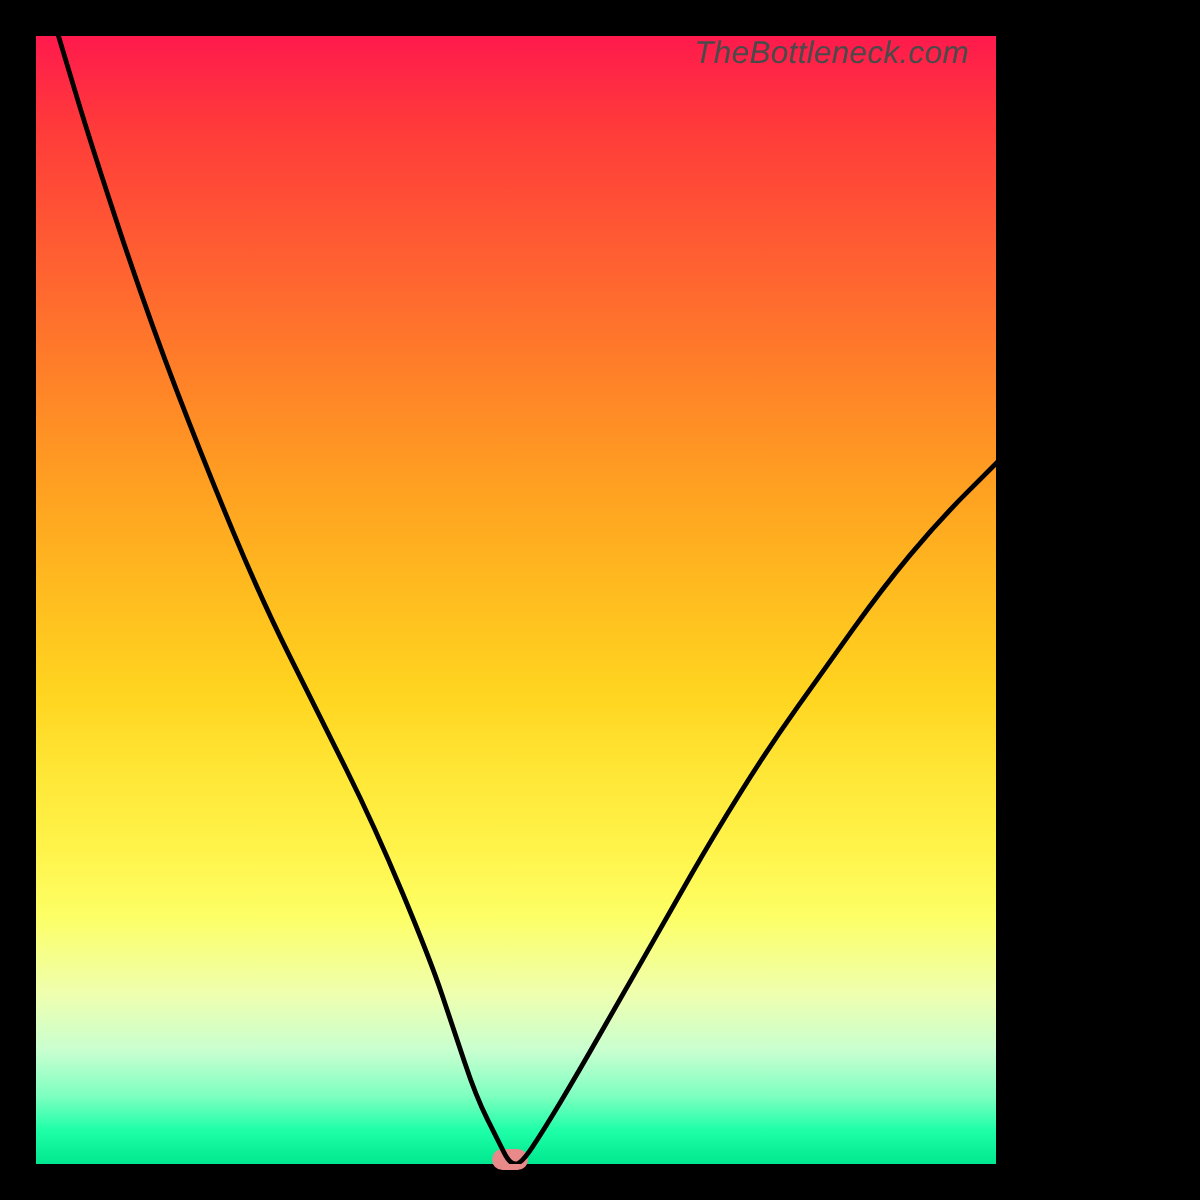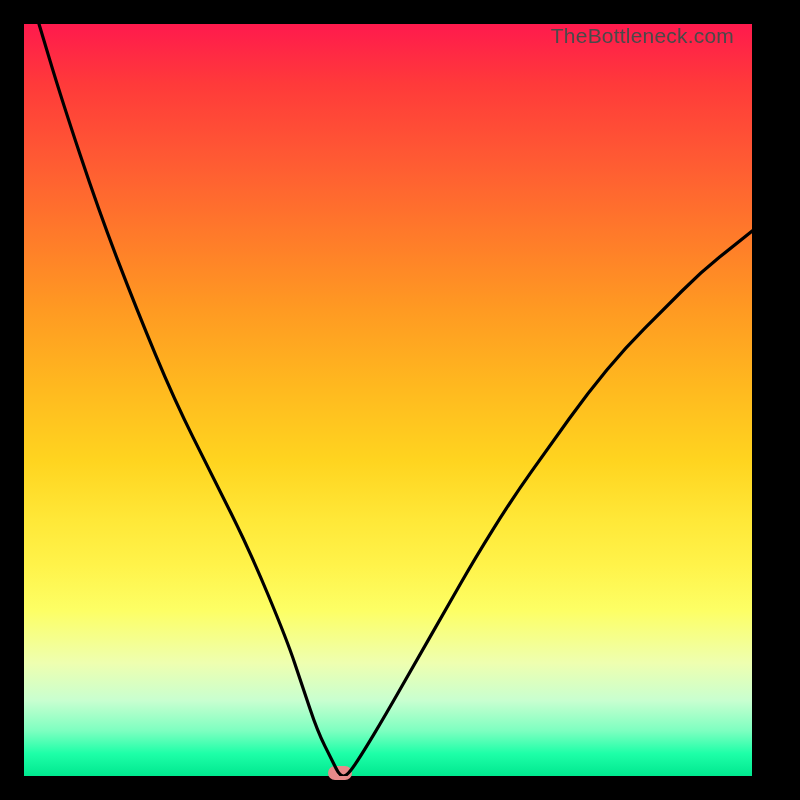--- a/index.html
+++ b/index.html
@@ -16,39 +16,40 @@
     left: 14px;
     top: 14px;
     width: 772px;
     height: 772px;
     background: #000;
   }
   .plot-area {
     position: absolute;
     left: 10px;
     top: 10px;
-    width: 728px;
+    width: 640px;
     height: 752px;
     background: linear-gradient(to bottom,
       #ff1a4d 0%,
       #ff3a3a 8%,
       #ff5a33 18%,
       #ff7a2a 28%,
       #ff9a22 38%,
       #ffb81f 48%,
       #ffd41f 58%,
       #ffe838 66%,
       #fff34a 72%,
       #fdff65 78%,
       #eeffb0 85%,
       #c8ffd0 90%,
       #7dffc0 94%,
       #1effa8 97%,
       #00e88f 100%
     );
+    font-style: italic;
   }
   .watermark {
     position: absolute;
     top: 0px;
     right: 18px;
     color: #4a4a4a;
     font-size: 21px;
     font-weight: 400;
     letter-spacing: 0.2px;
     z-index: 5;

